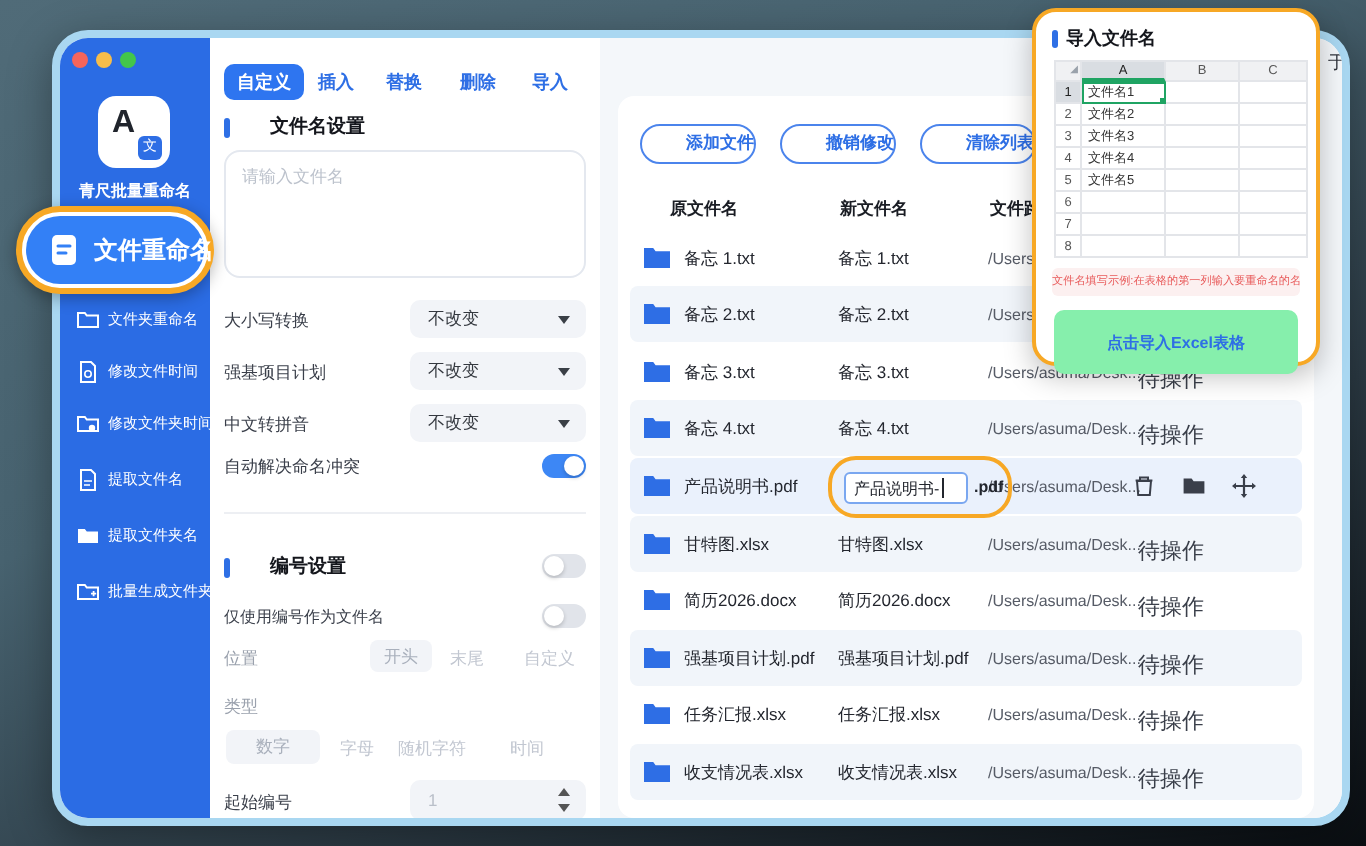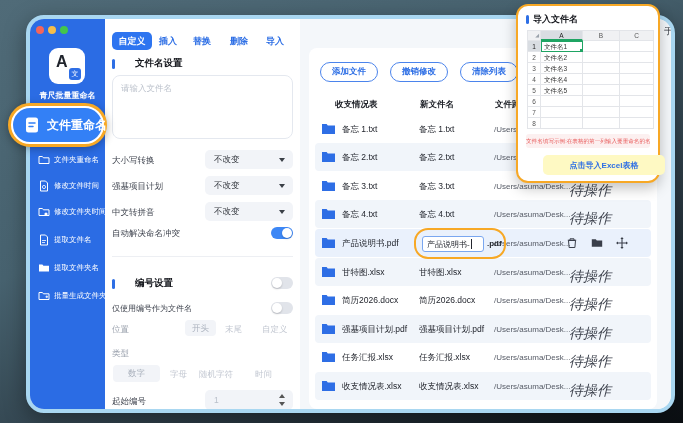--- a/index.html
+++ b/index.html
@@ -65,29 +65,29 @@
   .stepper .sv { position:absolute; left:9px; top:5px; font-size:8.5px; color:#b9bfc9; }
   .stepper .up { position:absolute; right:8px; top:4px; width:0; height:0; border-left:3.5px solid transparent;
     border-right:3.5px solid transparent; border-bottom:4px solid #555; }
   .stepper .dn { position:absolute; right:8px; bottom:4px; width:0; height:0; border-left:3.5px solid transparent;
     border-right:3.5px solid transparent; border-top:4px solid #555; }
 
   
   .right { position:absolute; left:270px; top:0; width:371px; height:390px; background:#f4f7fa; }
   .card { position:absolute; left:9px; top:29px; width:348px; height:361px; background:#fff; border-radius:8px; }
   .pbtn { position:absolute; top:14px; width:58px; height:20px; border:1px solid #4b84ec; border-radius:10px;
-    background:#fff; color:#2e6fe5; font-size:8.5px; font-weight:bold; font-family:inherit; cursor:pointer; }
+    background:#fff; color:#2e6fe5; font-size:8.5px; font-weight:bold; font-family:inherit; cursor:pointer;text-align:right; }
   .th { position:absolute; top:51px; font-size:8.5px; font-weight:bold; color:#1a1d24; white-space:nowrap; }
   .frow { position:absolute; left:6px; width:336px; height:28px; }
   .frow.alt { background:#f1f5fa; border-radius:4px; }
   .frow.sel { background:#eaf1fc; border-radius:4px; }
   .ficon { position:absolute; left:7px; top:8px; width:13px; height:11px; }
   .fcell { position:absolute; top:9px; font-size:8.5px; color:#23262e; white-space:nowrap; }
   .fpath { position:absolute; left:179px; top:10px; font-size:8px; color:#565b66; white-space:nowrap; }
-  .fstat { position:absolute; left:254px; top:10px; font-size:14px; color:#3a3f4a; white-space:nowrap;font-style:italic; }
+  .fstat { position:absolute; left:254px; top:10px; font-size:11px; color:#3a3f4a; white-space:nowrap; }
   .edit-wrap { position:absolute; left:99px; top:0; width:92px; height:31px; z-index:5;
     border:2.5px solid #f7a825; border-radius:14px; top:-1px; }
   .edit-box { position:absolute; left:6px; top:6px; width:62px; height:16px; background:#fff;
     border:1px solid #7aa7f0; border-radius:3px; display:flex; align-items:center; }
   .edit-box .et { margin-left:4px; font-size:8px; color:#23262e; white-space:nowrap; }
   .edit-box .cursor { width:1px; height:10px; background:#23262e; margin-left:1px; }
   .edit-ext { position:absolute; left:71px; top:9px; font-size:8px; font-weight:bold; color:#23262e; }
   .ricon { position:absolute; top:8px; width:12px; height:12px; cursor:pointer; }
 
   
@@ -105,22 +105,22 @@
     line-height:11px; text-align:center; color:#555; background:#fff; position:relative; }
   .gc.h { background:#f0f1f3; height:10px; line-height:10px; }
   .gc.h.selcol { background:#d9dde2; border-bottom:2px solid #1fa463; color:#222; }
   .gc.num.selrow { background:#d9dde2; color:#222; }
   .gc.corner span { position:absolute; right:1px; bottom:0; font-size:5px; color:#9aa2ab; }
   .gc.cell { text-align:left; padding-left:3px; color:#333; }
   .gc.a1 { outline:1.5px solid #1fa463; outline-offset:-1px; z-index:2; }
   .gc.a1 .handle { position:absolute; right:-1px; bottom:-1px; width:3px; height:3px; background:#1fa463; }
   .dlg-note { position:absolute; left:8px; top:128px; width:124px; height:14px; background:#fcf0f0;
     border-radius:3px; color:#e85a5a; font-size:5.6px; line-height:14px; text-align:center; white-space:nowrap; overflow:hidden; }
-  .dlg-btn { position:absolute; left:9px; top:149px; width:122px; height:20px; background:#fef9c3; border:none;
-    border-radius:5px; color:#2e6fe5; font-size:8px; font-weight:bold; font-family:inherit; cursor:pointer;margin-left:16px; }
+  .dlg-btn { position:absolute; left:9px; top:149px; width:122px; height:32px; background:#86efac; border:none;
+    border-radius:5px; color:#2e6fe5; font-size:8px; font-weight:bold; font-family:inherit; cursor:pointer; }
 </style>
 </head>
 <body>
 
 <div class="stage">
 
   <div class="window">
     <div class="win-inner">
 
       <div class="sidebar">
@@ -245,21 +245,21 @@
           <span class="dn"></span>
         </div>
       </div>
 
       <div class="right">
         <div class="card">
           <button class="pbtn" style="left:11px">添加文件</button>
           <button class="pbtn" style="left:81px">撤销修改</button>
           <button class="pbtn" style="left:151px">清除列表</button>
 
-          <span class="th" style="left:26px">收支情况表</span>
+          <span class="th" style="left:26px">原文件名</span>
           <span class="th" style="left:111px">新文件名</span>
           <span class="th" style="left:186px">文件路径</span>
 
           <div class="frow" style="top:67px">
             <svg class="ficon" viewBox="0 0 13 11">
                 <path d="M0 1h4.6l1.2 1.6H13V11H0z" fill="#2e6ee5"></path>
               </svg>
             <span class="fcell" style="left:27px">备忘 1.txt</span>
             <span class="fcell" style="left:104px">备忘 1.txt</span>
             <span class="fpath">/Users/asuma/Desk...</span>

